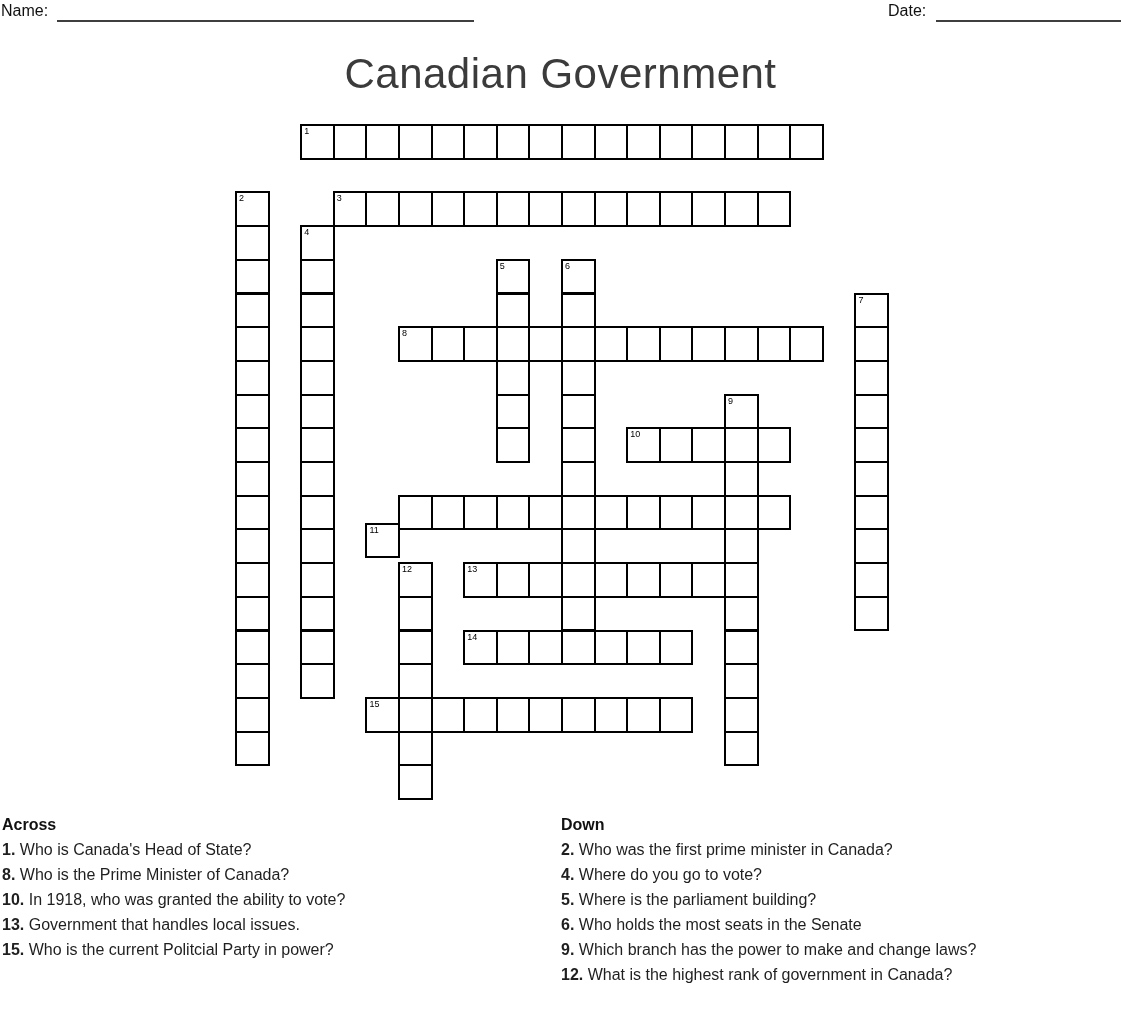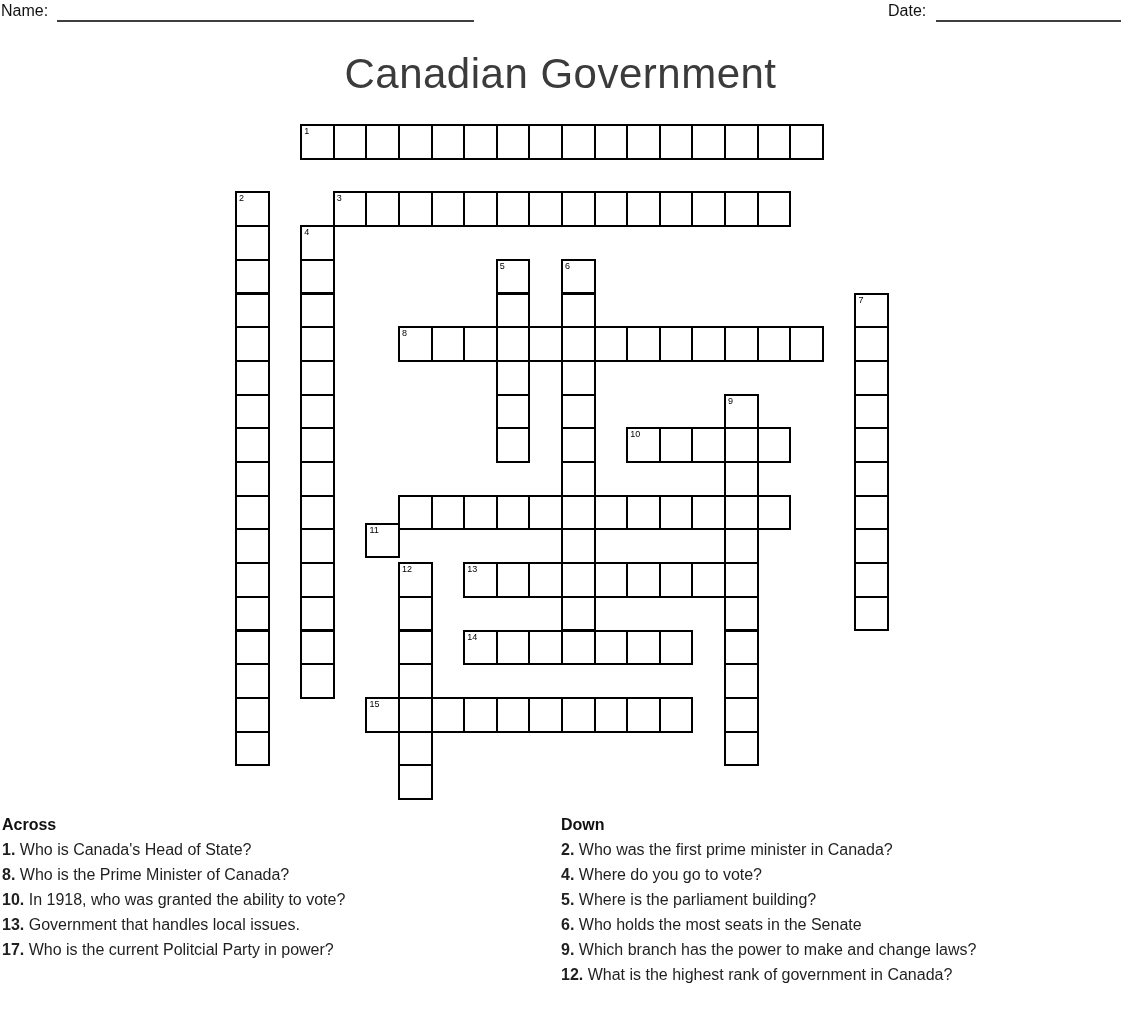--- a/index.html
+++ b/index.html
@@ -228,21 +228,21 @@
     <div class="cell" style="left: 423.8px; top: 572.9px; width: 34.6px; height: 35.7px; border-color: rgb(0, 0, 0);"></div>
   </div>
 
 <div class="clues-col" style="left:2px;width:560px;">
   <div class="clues-header">Across</div>
   <div>
       <div class="clue"><b>1.</b> Who is Canada's Head of State?</div>
       <div class="clue"><b>8.</b> Who is the Prime Minister of Canada?</div>
       <div class="clue"><b>10.</b> In 1918, who was granted the ability to vote?</div>
       <div class="clue"><b>13.</b> Government that handles local issues.</div>
-      <div class="clue"><b>17.</b> Who is the current Politcial Party in power?</div>
+      <div class="clue"><b>15.</b> Who is the current Politcial Party in power?</div>
     </div>
 </div>
 
 <div class="clues-col" style="left:561px;width:525px;">
   <div class="clues-header">Down</div>
   <div>
       <div class="clue"><b>2.</b> Who was the first prime minister in Canada?</div>
       <div class="clue"><b>4.</b> Where do you go to vote?</div>
       <div class="clue"><b>5.</b> Where is the parliament building?</div>
       <div class="clue"><b>6.</b> Who holds the most seats in the Senate</div>

